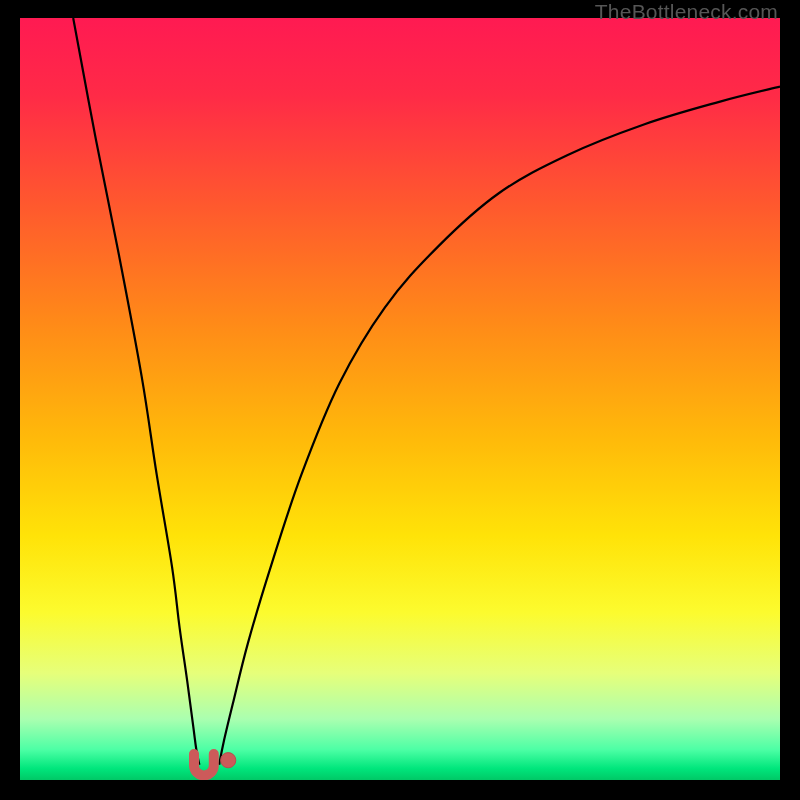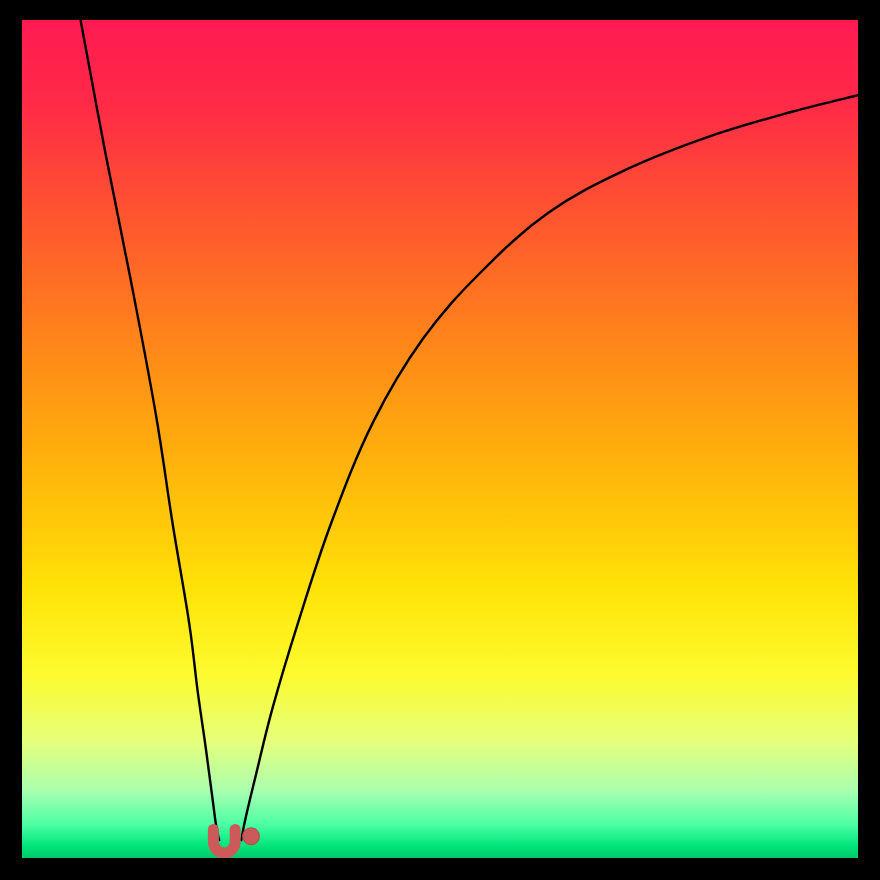--- a/index.html
+++ b/index.html
@@ -61,13 +61,14 @@
       </defs>
       <rect id="bg-rect" x="0" y="0" width="760" height="762" fill="url(#bg-grad)"></rect>
       <path id="left-curve" fill="none" stroke-width="2.2" d="M 53.2 0 C 57.30 21.95, 67.79 79.40, 76.00 121.92 C 84.21 164.44, 90.59 193.70, 98.80 236.22 C 107.01 278.74, 114.76 318.36, 121.60 358.14 C 128.44 397.92, 131.33 422.91, 136.80 457.20 C 142.27 491.49, 147.90 521.21, 152.00 548.64 C 156.10 576.07, 156.86 589.03, 159.60 609.60 C 162.34 630.17, 164.74 645.11, 167.20 662.94 C 169.66 680.77, 171.64 696.32, 173.28 708.66 C 174.92 721.00, 175.23 724.66, 176.32 731.52 C 177.41 738.38, 178.81 744.02, 179.36 746.76" stroke="#000000"></path>
       <path id="right-curve" fill="none" stroke-width="2.2" d="M 199.12 746.76 C 199.94 742.65, 201.22 734.87, 203.68 723.90 C 206.14 712.93, 208.42 703.63, 212.80 685.80 C 217.18 667.97, 221.16 649.53, 228.00 624.84 C 234.84 600.15, 241.22 578.82, 250.80 548.64 C 260.38 518.46, 268.89 490.12, 281.20 457.20 C 293.51 424.28, 304.15 395.94, 319.20 365.76 C 334.25 335.58, 347.02 314.25, 364.80 289.56 C 382.58 264.87, 397.48 249.17, 418.00 228.60 C 438.52 208.03, 455.54 191.72, 478.80 175.26 C 502.06 158.80, 521.21 149.50, 547.20 137.16 C 573.19 124.82, 595.84 116.28, 623.20 106.68 C 650.56 97.08, 674.58 90.68, 699.20 83.82 C 723.82 76.96, 749.06 71.32, 760.00 68.58" stroke="#000000"></path>
       <g id="markers">
           <path d="M 174.0 736.1 L 174.0 747.5 A 9.9 9.9 0 0 0 193.8 747.5 L 193.8 736.1" fill="none" stroke="#cc5a5a" stroke-width="10" stroke-linecap="round" stroke-linejoin="round"></path>
           <circle cx="208.2" cy="742.2" r="7.6000000000000005" fill="#cc5a5a" stroke="#b84d4d" stroke-width="1"></circle>
         </g>
     </svg>
   </div>
+  <div class="watermark">TheBottleneck.com</div>
 </div>
 
 </body></html>

